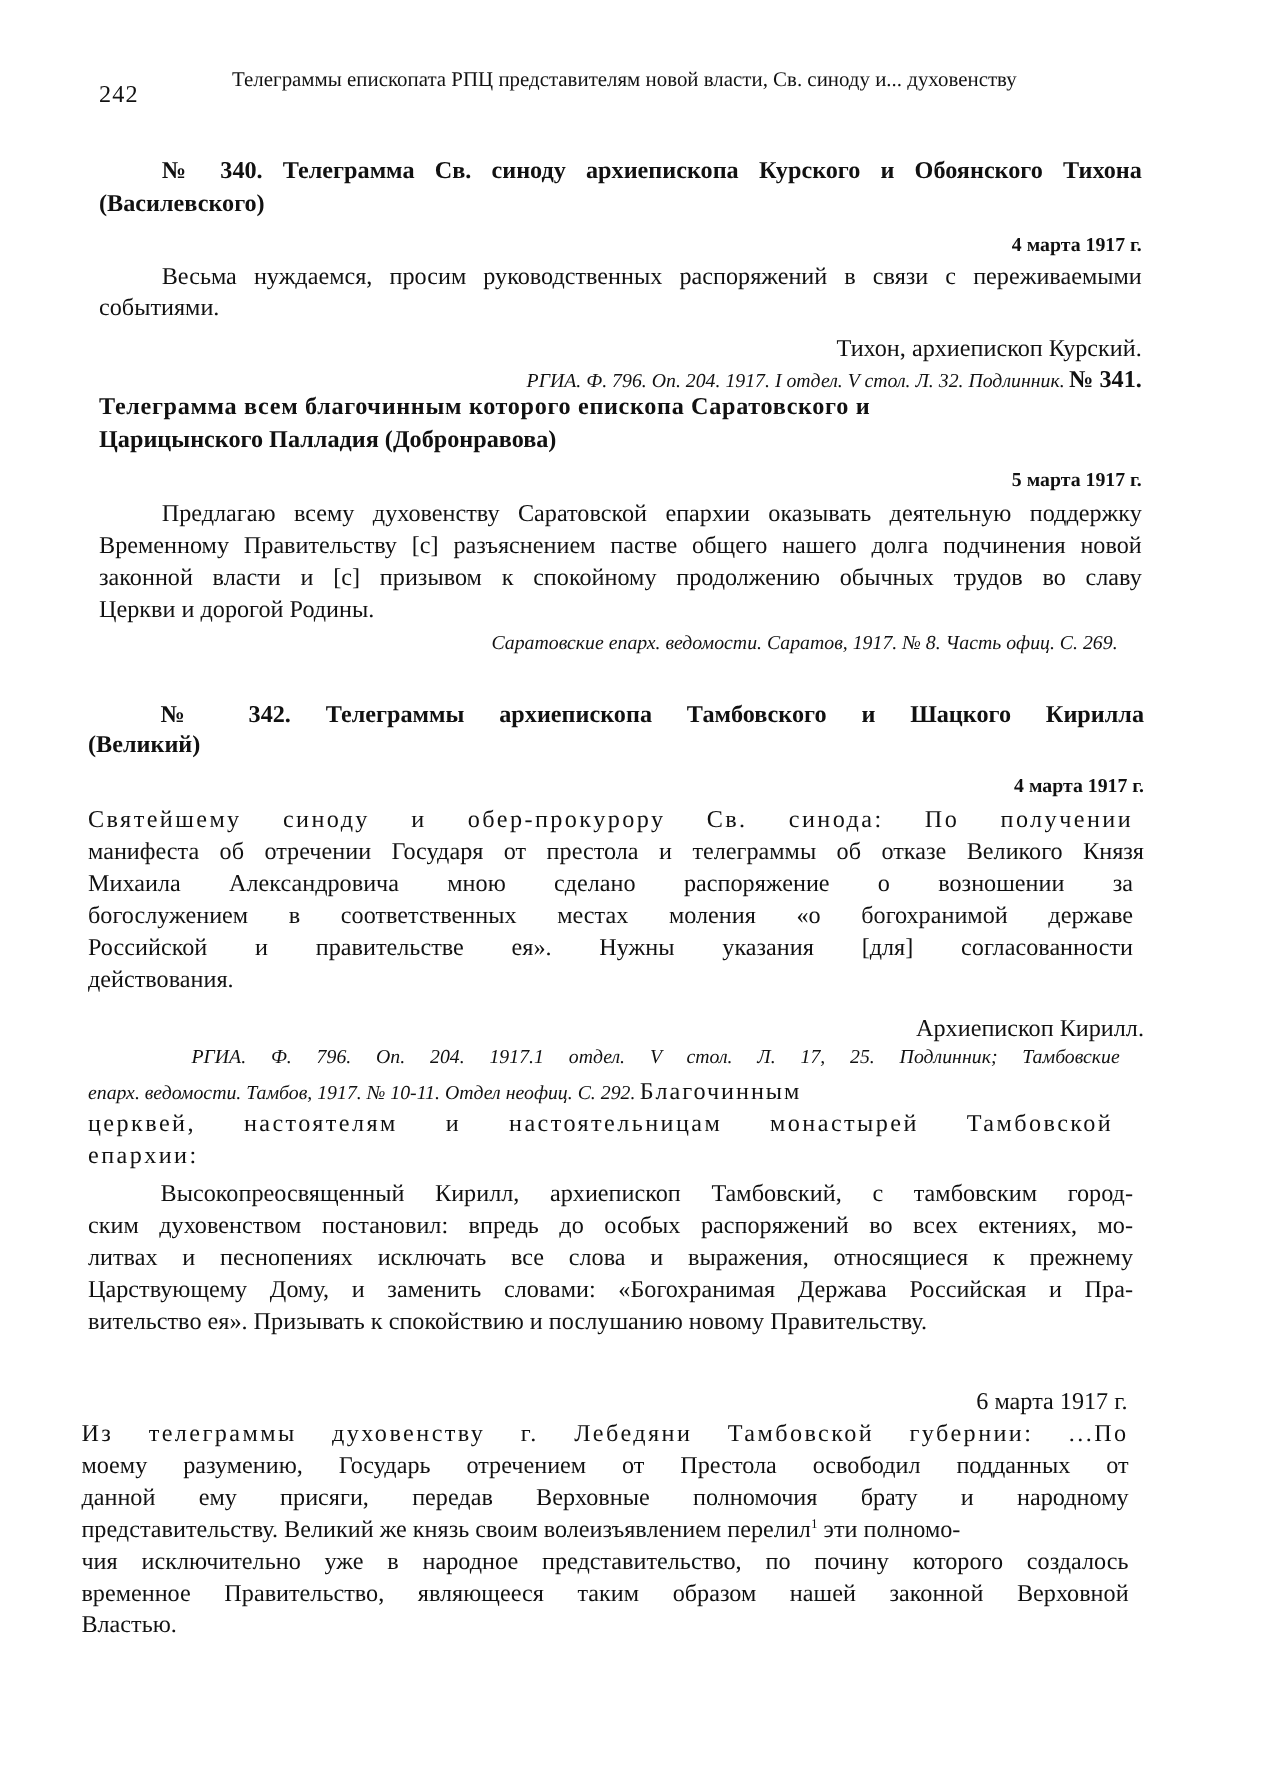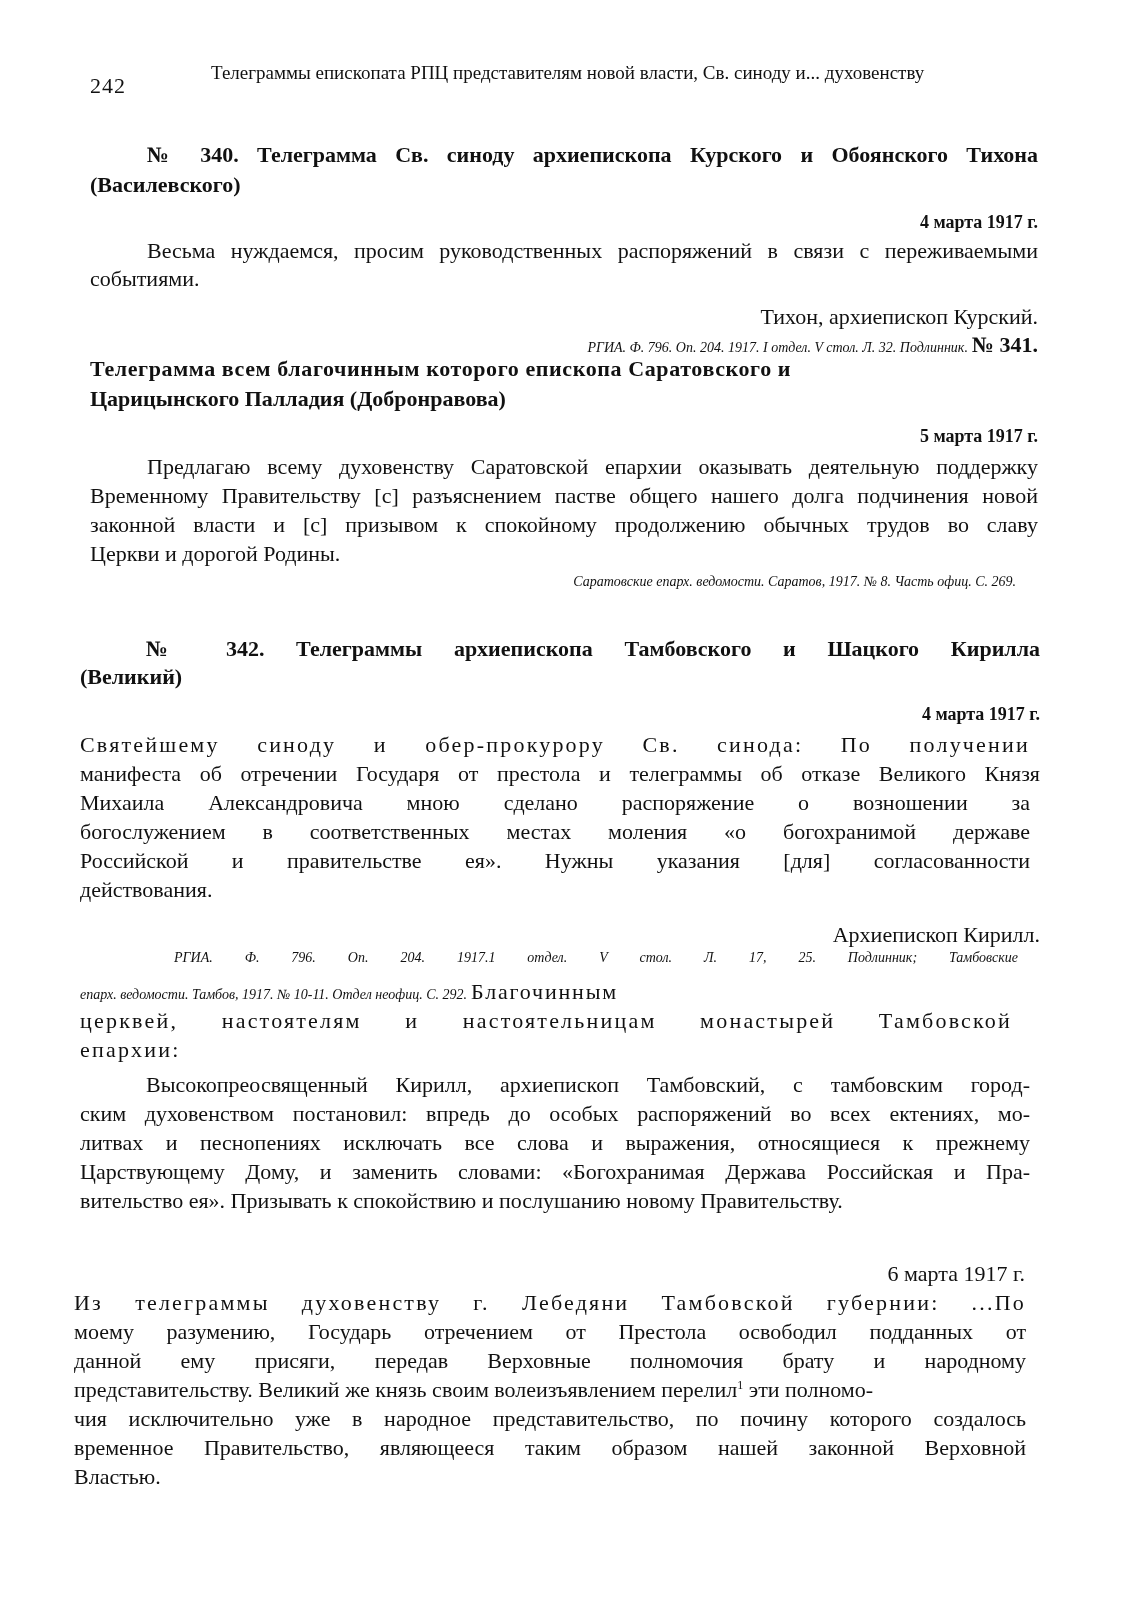--- a/index.html
+++ b/index.html
@@ -6,21 +6,21 @@
   body { width: 1146px; height: 1615px; position: relative; overflow: hidden;
          font-family: "Liberation Serif", "DejaVu Serif", serif; color: #111; }
   .abs { position: absolute; white-space: nowrap; }
   .line { position: absolute; left: 0; right: 0; white-space: nowrap; }
   .just { text-align: justify; text-align-last: justify; }
   .header-num { left: 90px; top: 62px; font-size: 22px; letter-spacing: 1px; margin-top: 11px; }
   .header-title { left: 211px; top: 62px; font-size: 19px; }
   .h { font-weight: bold; font-size: 22px; }
   .date-bold { font-weight: bold; font-size: 18px; }
   .body { font-size: 22px; }
-  .ital { font-style: italic; font-size: 14px; }
+  .ital { font-style: italic; font-size: 18px; }
   .wide { letter-spacing: 2.2px; font-size: 22px; }
   sup { font-size: 12px; }
   .block { position: absolute; }
 </style>
 </head>
 <body>
 
 <div class="abs header-num">242</div>
 <div class="abs header-title">Телеграммы епископата РПЦ представителям новой власти, Св. синоду и... духовенству</div>
 

